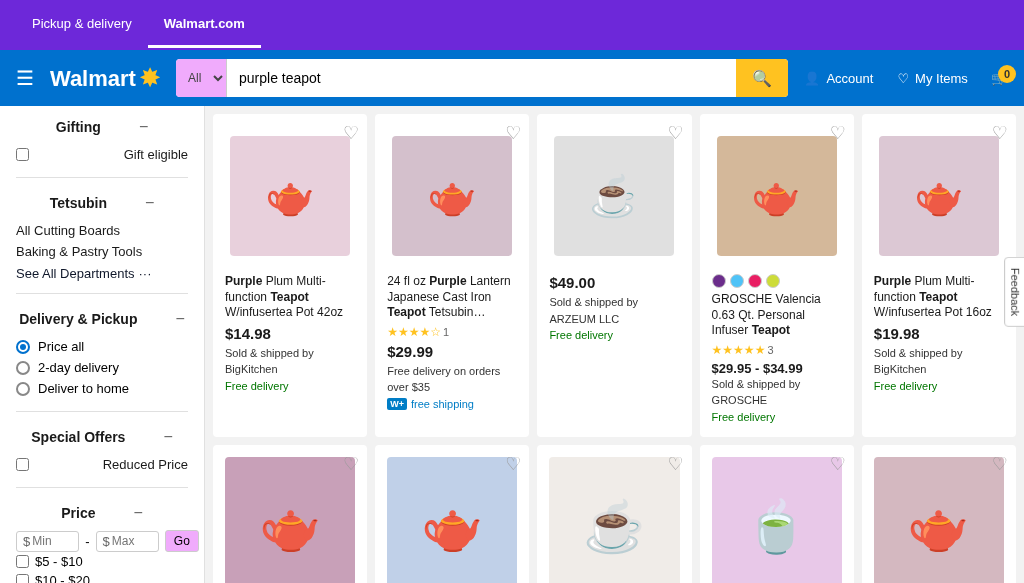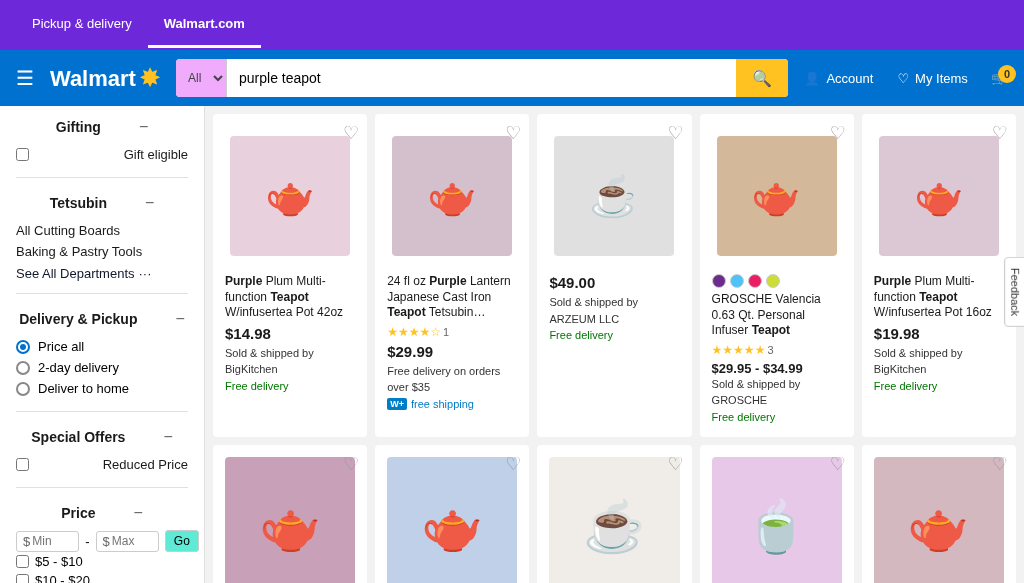--- a/index.html
+++ b/index.html
@@ -221,21 +221,21 @@
       border-radius: 3px;
       padding: 2px 6px;
       width: 64px;
     }
     .price-dollar { color: #666; margin-right: 2px; }
     .price-input {
       border: none; outline: none;
       width: 40px; font-size: 12px;
     }
     .price-go-btn {
-      background: #5eead4;
+      background: #f0abfc;
       border: 1px solid #ccc;
       padding: 3px 8px;
       cursor: pointer;
       font-size: 12px;
       border-radius: 3px;
     }
     .price-checkbox-item {
       display: flex;
       align-items: center;
       gap: 6px;

